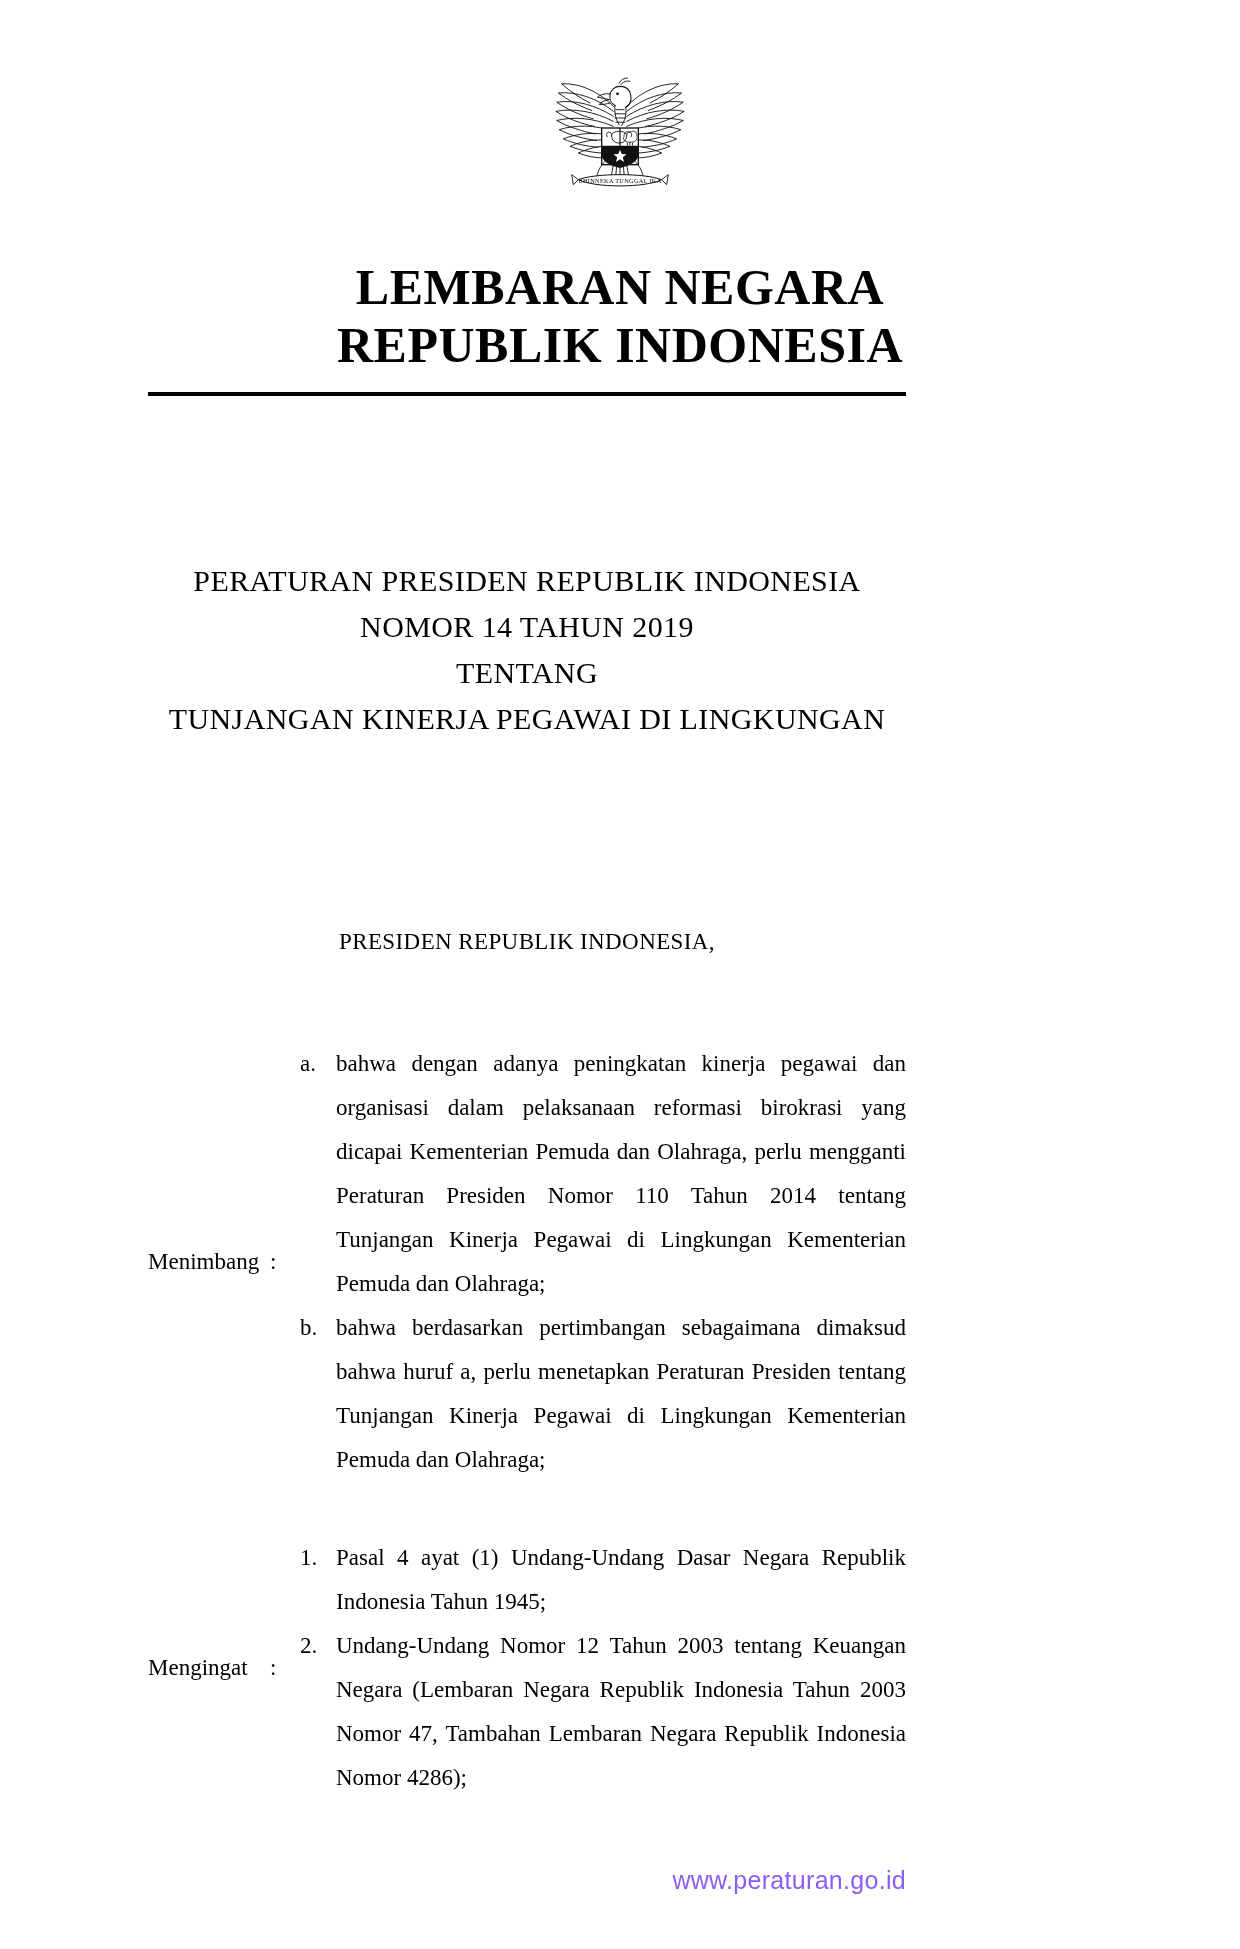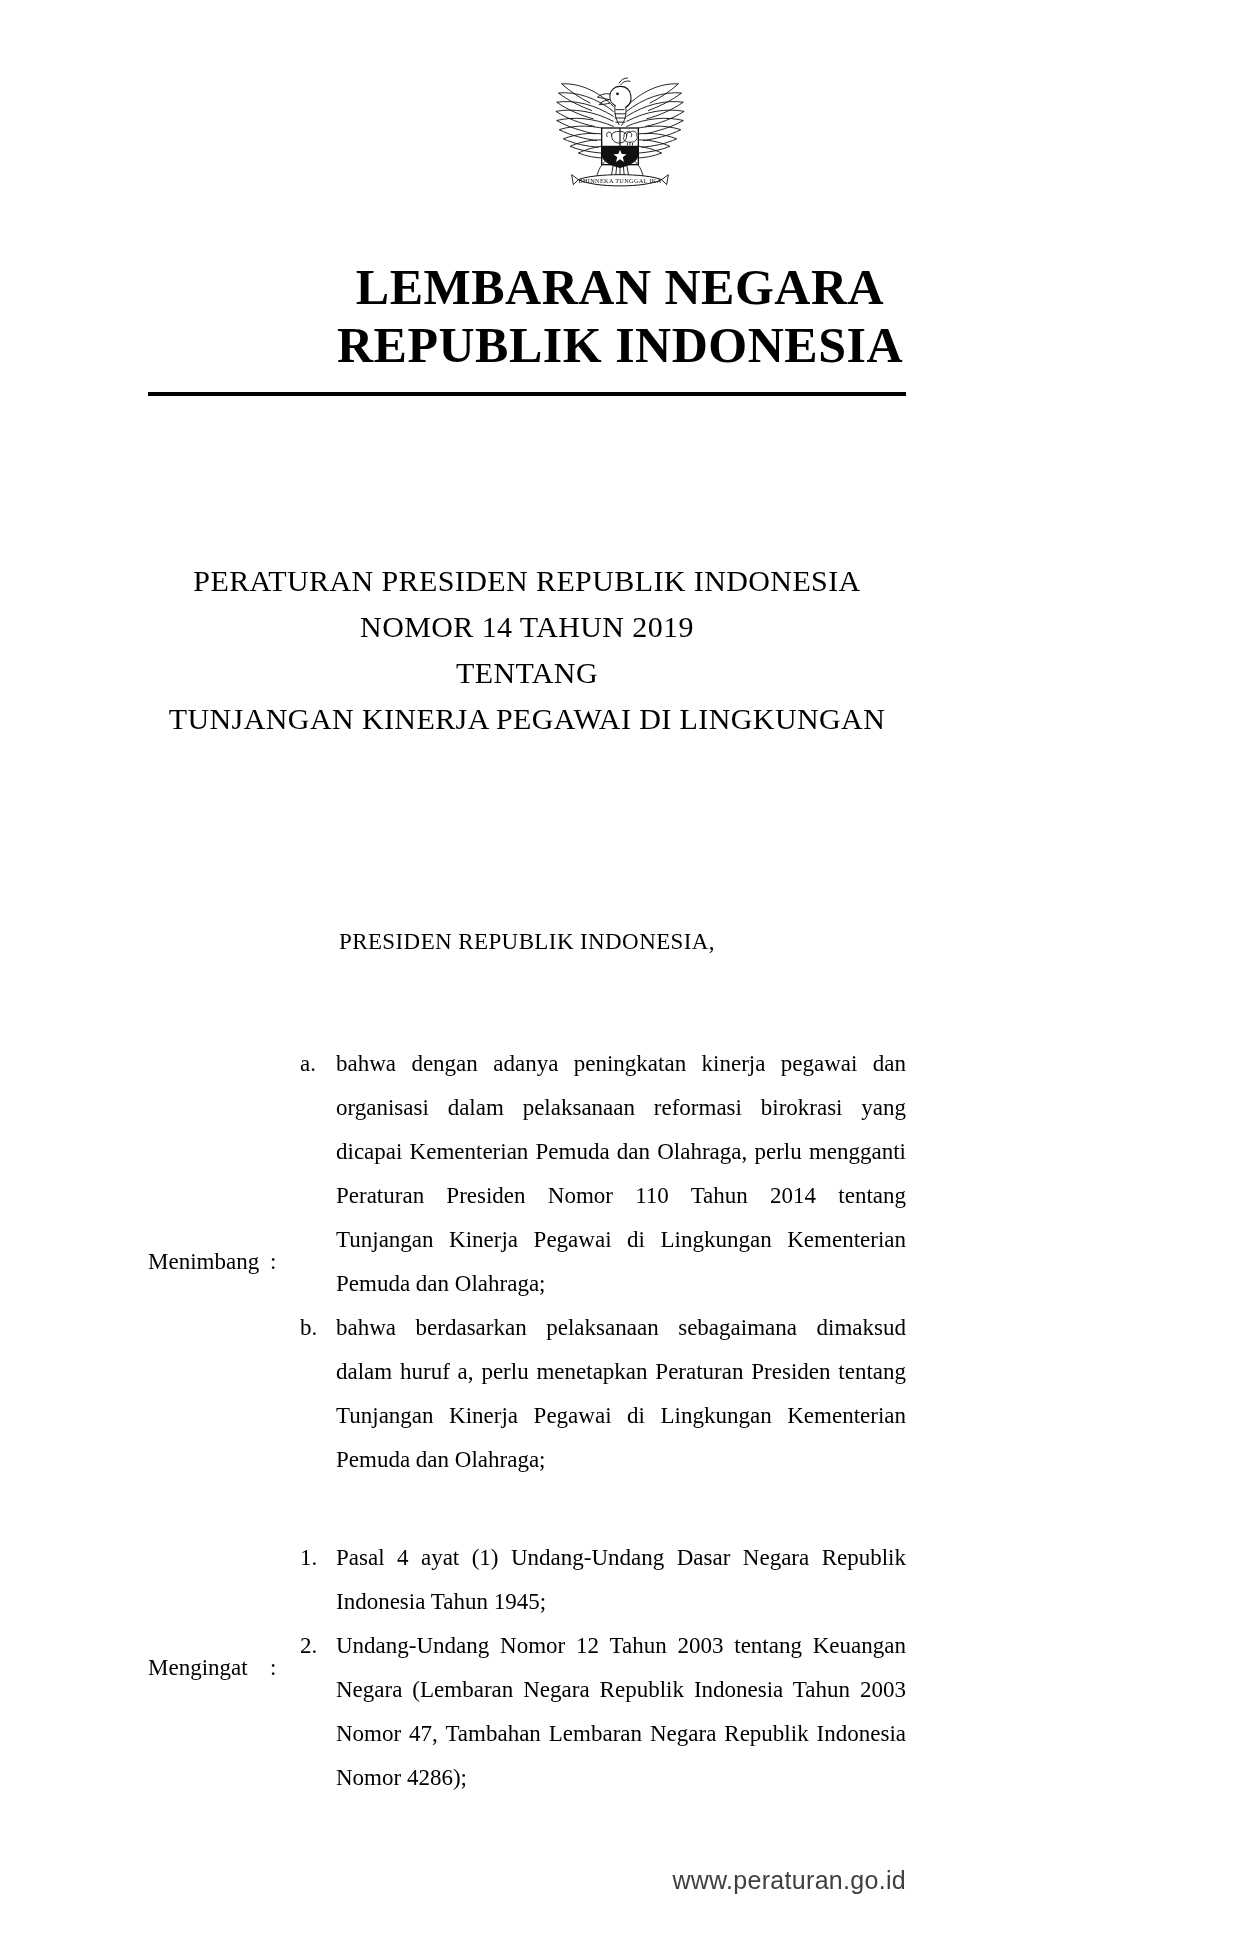--- a/index.html
+++ b/index.html
@@ -161,21 +161,21 @@
 
   
   .footer {
     position: absolute;
     top: 1866px;
     left: 148px;
     width: 758px;
     text-align: right;
     font-family: "Liberation Sans", "DejaVu Sans", sans-serif;
     font-size: 25px;
-    color: #404040;
+    color: #8b5cf6;
     letter-spacing: 0.3px;
   }
 </style>
 </head>
 <body>
 
 <div class="page">
 
   <div class="emblem-wrap">
     <svg class="emblem" viewBox="0 0 200 180" aria-hidden="true">
@@ -282,21 +282,21 @@
     <div class="clause-row">
       <div class="clause-label">Menimbang</div>
       <div class="clause-colon">:</div>
       <div class="clause-items">
         <div class="clause-item">
           <div class="item-marker">a.</div>
           <div class="item-text">bahwa dengan adanya peningkatan kinerja pegawai dan organisasi dalam pelaksanaan reformasi birokrasi yang dicapai Kementerian Pemuda dan Olahraga, perlu mengganti Peraturan Presiden Nomor 110 Tahun 2014 tentang Tunjangan Kinerja Pegawai di Lingkungan Kementerian Pemuda dan Olahraga;</div>
         </div>
         <div class="clause-item">
           <div class="item-marker">b.</div>
-          <div class="item-text">bahwa berdasarkan pelaksanaan sebagaimana dimaksud dalam huruf a, perlu menetapkan Peraturan Presiden tentang Tunjangan Kinerja Pegawai di Lingkungan Kementerian Pemuda dan Olahraga;</div>
+          <div class="item-text">bahwa berdasarkan pertimbangan sebagaimana dimaksud bahwa huruf a, perlu menetapkan Peraturan Presiden tentang Tunjangan Kinerja Pegawai di Lingkungan Kementerian Pemuda dan Olahraga;</div>
         </div>
       </div>
     </div>
   </div>
 
   <div class="clause" id="clause-mengingat">
     <div class="clause-row">
       <div class="clause-label">Mengingat</div>
       <div class="clause-colon">:</div>
       <div class="clause-items">

